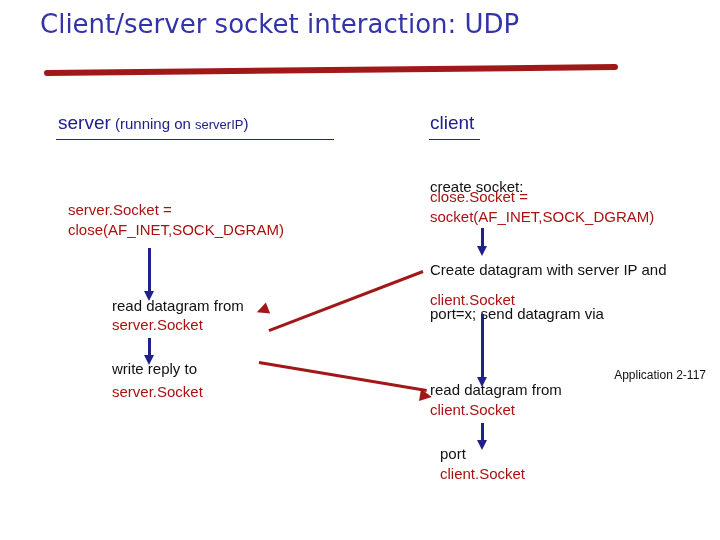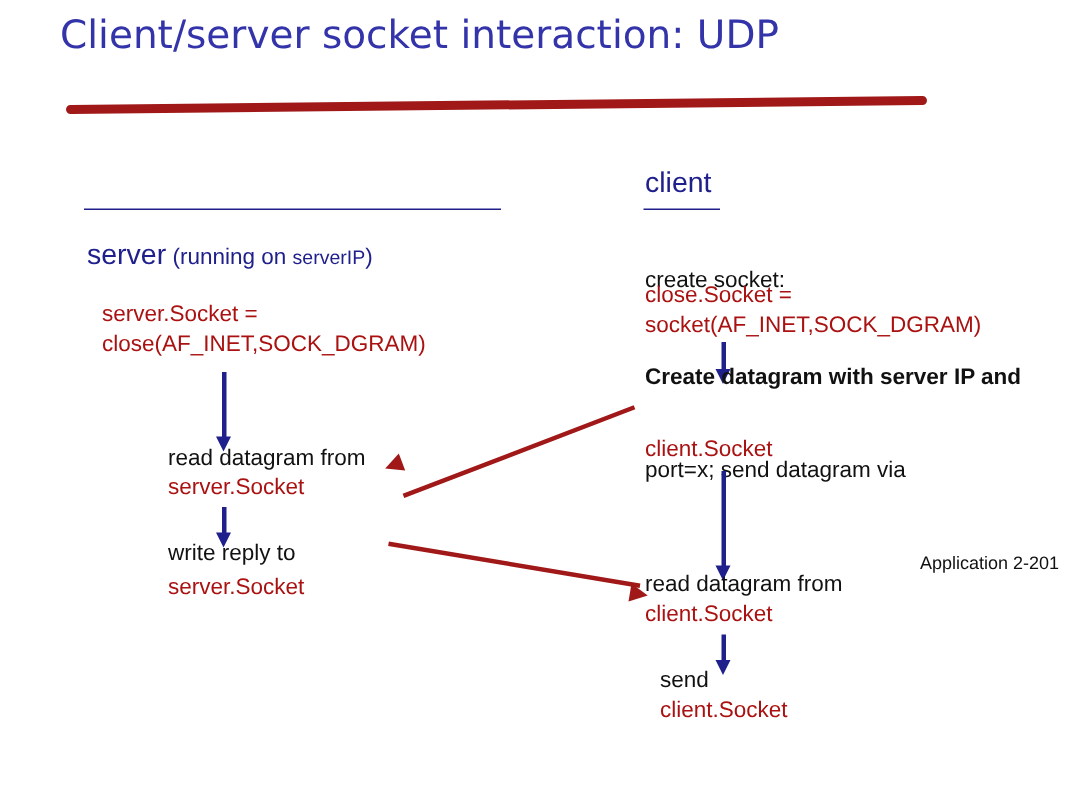--- a/index.html
+++ b/index.html
@@ -117,21 +117,21 @@
   }
 </style>
 </head>
 <body>
 
 <div class="slide">
 
   <div class="title">Client/server socket interaction: UDP</div>
   <div class="title-underline"></div>
 
-  <div class="col-head" style="left:58px; top:112px;margin-top:48px;">
+  <div class="col-head" style="left:58px; top:112px;">
     <span>server</span><span class="small"> (running on </span><span class="smaller">serverIP</span><span class="small">)</span>
   </div>
   <div class="head-underline" style="left:56px; top:139px; width:278px;"></div>
 
   <div class="col-head" style="left:430px; top:112px;">
     <span>client</span>
   </div>
   <div class="head-underline" style="left:429px; top:139px; width:51px;"></div>
 
   <div class="blk red" style="left:68px; top:200px;">server.Socket =
@@ -146,34 +146,34 @@
 
   <div class="blk dark" style="left:112px; top:359px;">write reply to</div>
   <div class="blk red" style="left:112px; top:382px;">server.Socket</div>
 
   <div class="blk dark" style="left:430px; top:161px;margin-top:16px;">create socket:</div>
   <div class="blk red" style="left:430px; top:187px;">close.Socket =
 socket(AF_INET,SOCK_DGRAM)</div>
 
   <div class="varrow" style="left:481px; top:228px; height:19px;"></div>
 
-  <div class="blk dark" style="left:430px; top:242px;font-weight:bold;">Create datagram with server IP and</div>
+  <div class="blk dark" style="left:430px; top:260px;">Create datagram with server IP and</div>
   <div class="blk dark" style="left:430px; top:270px;margin-top:34px;">port=x; send datagram via</div>
   <div class="blk red" style="left:430px; top:290px;">client.Socket</div>
 
   <div class="varrow" style="left:481px; top:314px; height:64px;"></div>
 
   <div class="blk dark" style="left:430px; top:380px;">read datagram from</div>
   <div class="blk red" style="left:430px; top:400px;">client.Socket</div>
 
   <div class="varrow" style="left:481px; top:423px; height:18px;"></div>
 
-  <div class="blk dark" style="left:440px; top:444px;">send</div>
+  <div class="blk dark" style="left:440px; top:444px;">port</div>
   <div class="blk red" style="left:440px; top:464px;">client.Socket</div>
 
   <div class="redline" style="left:423px; top:270px; width:165px; transform: rotate(159deg);"></div>
   <div class="redhead" style="left:268px; top:302px; transform: rotate(159deg);"></div>
 
   <div class="redline" style="left:259px; top:361px; width:170px; transform: rotate(9.5deg);"></div>
   <div class="redhead" style="left:420px; top:389px; transform: rotate(9.5deg);"></div>
 
-  <div class="footer">Application 2-201</div>
+  <div class="footer">Application 2-117</div>
 </div>
 
 </body></html>

